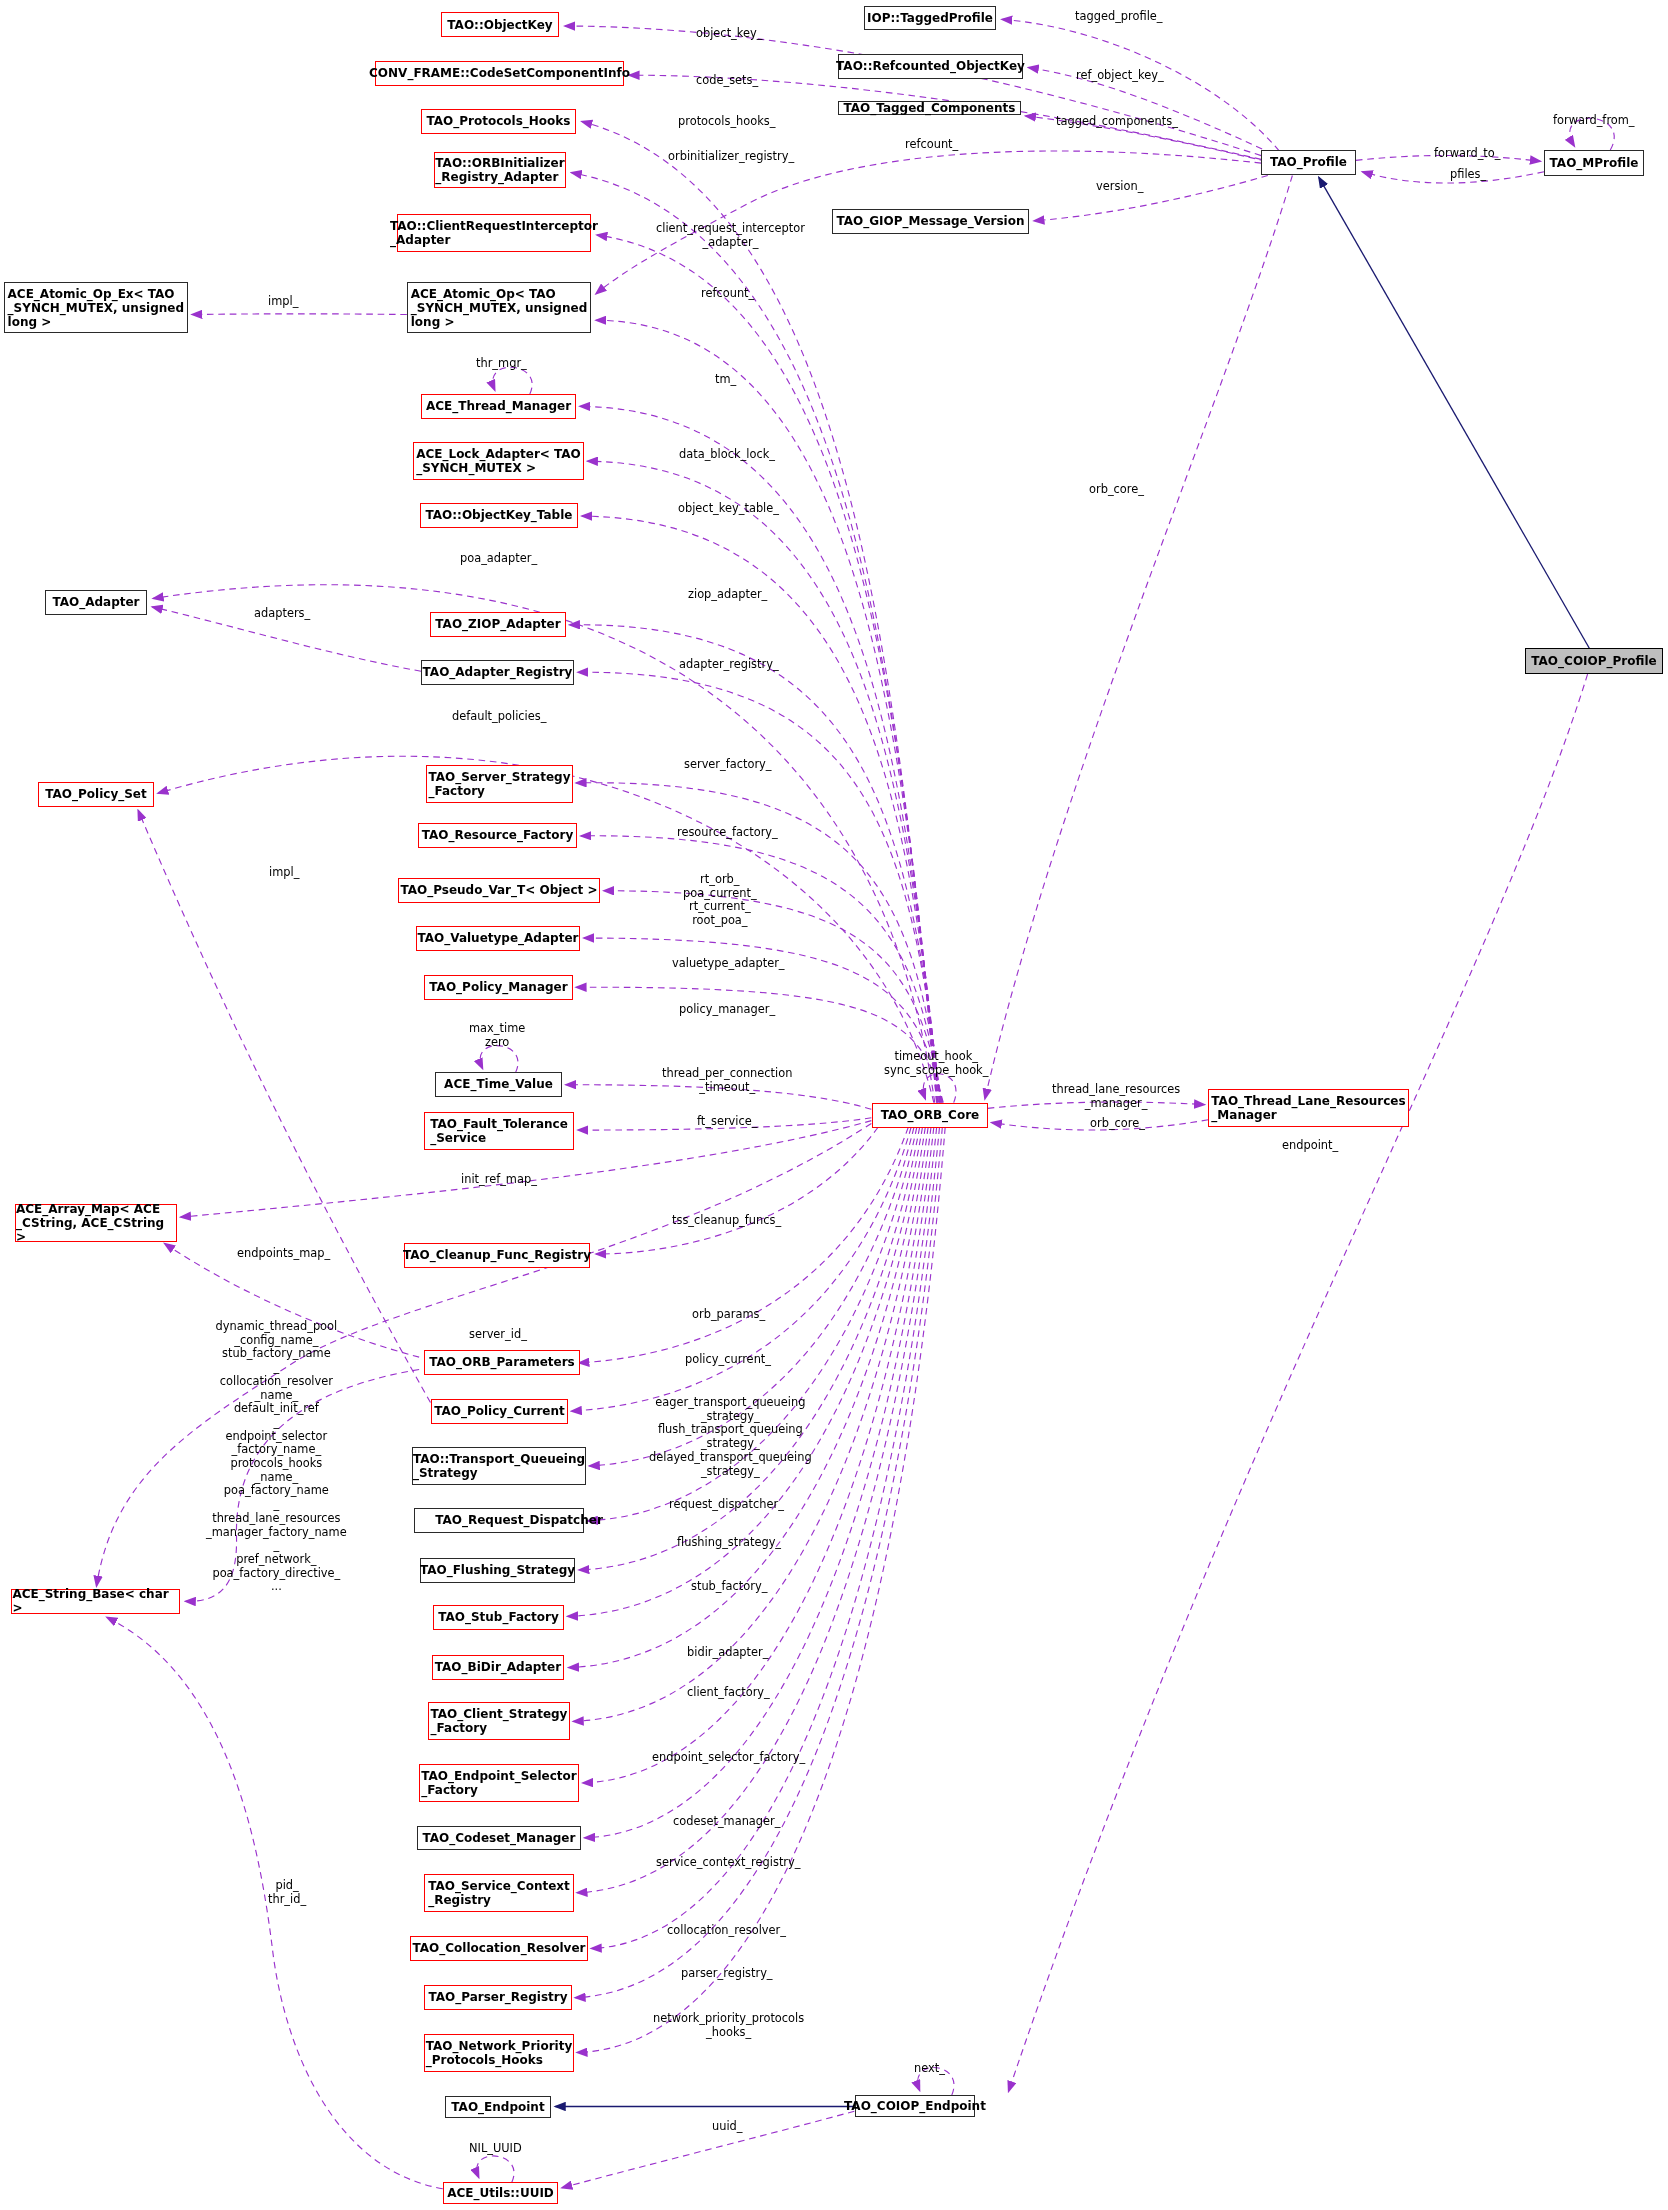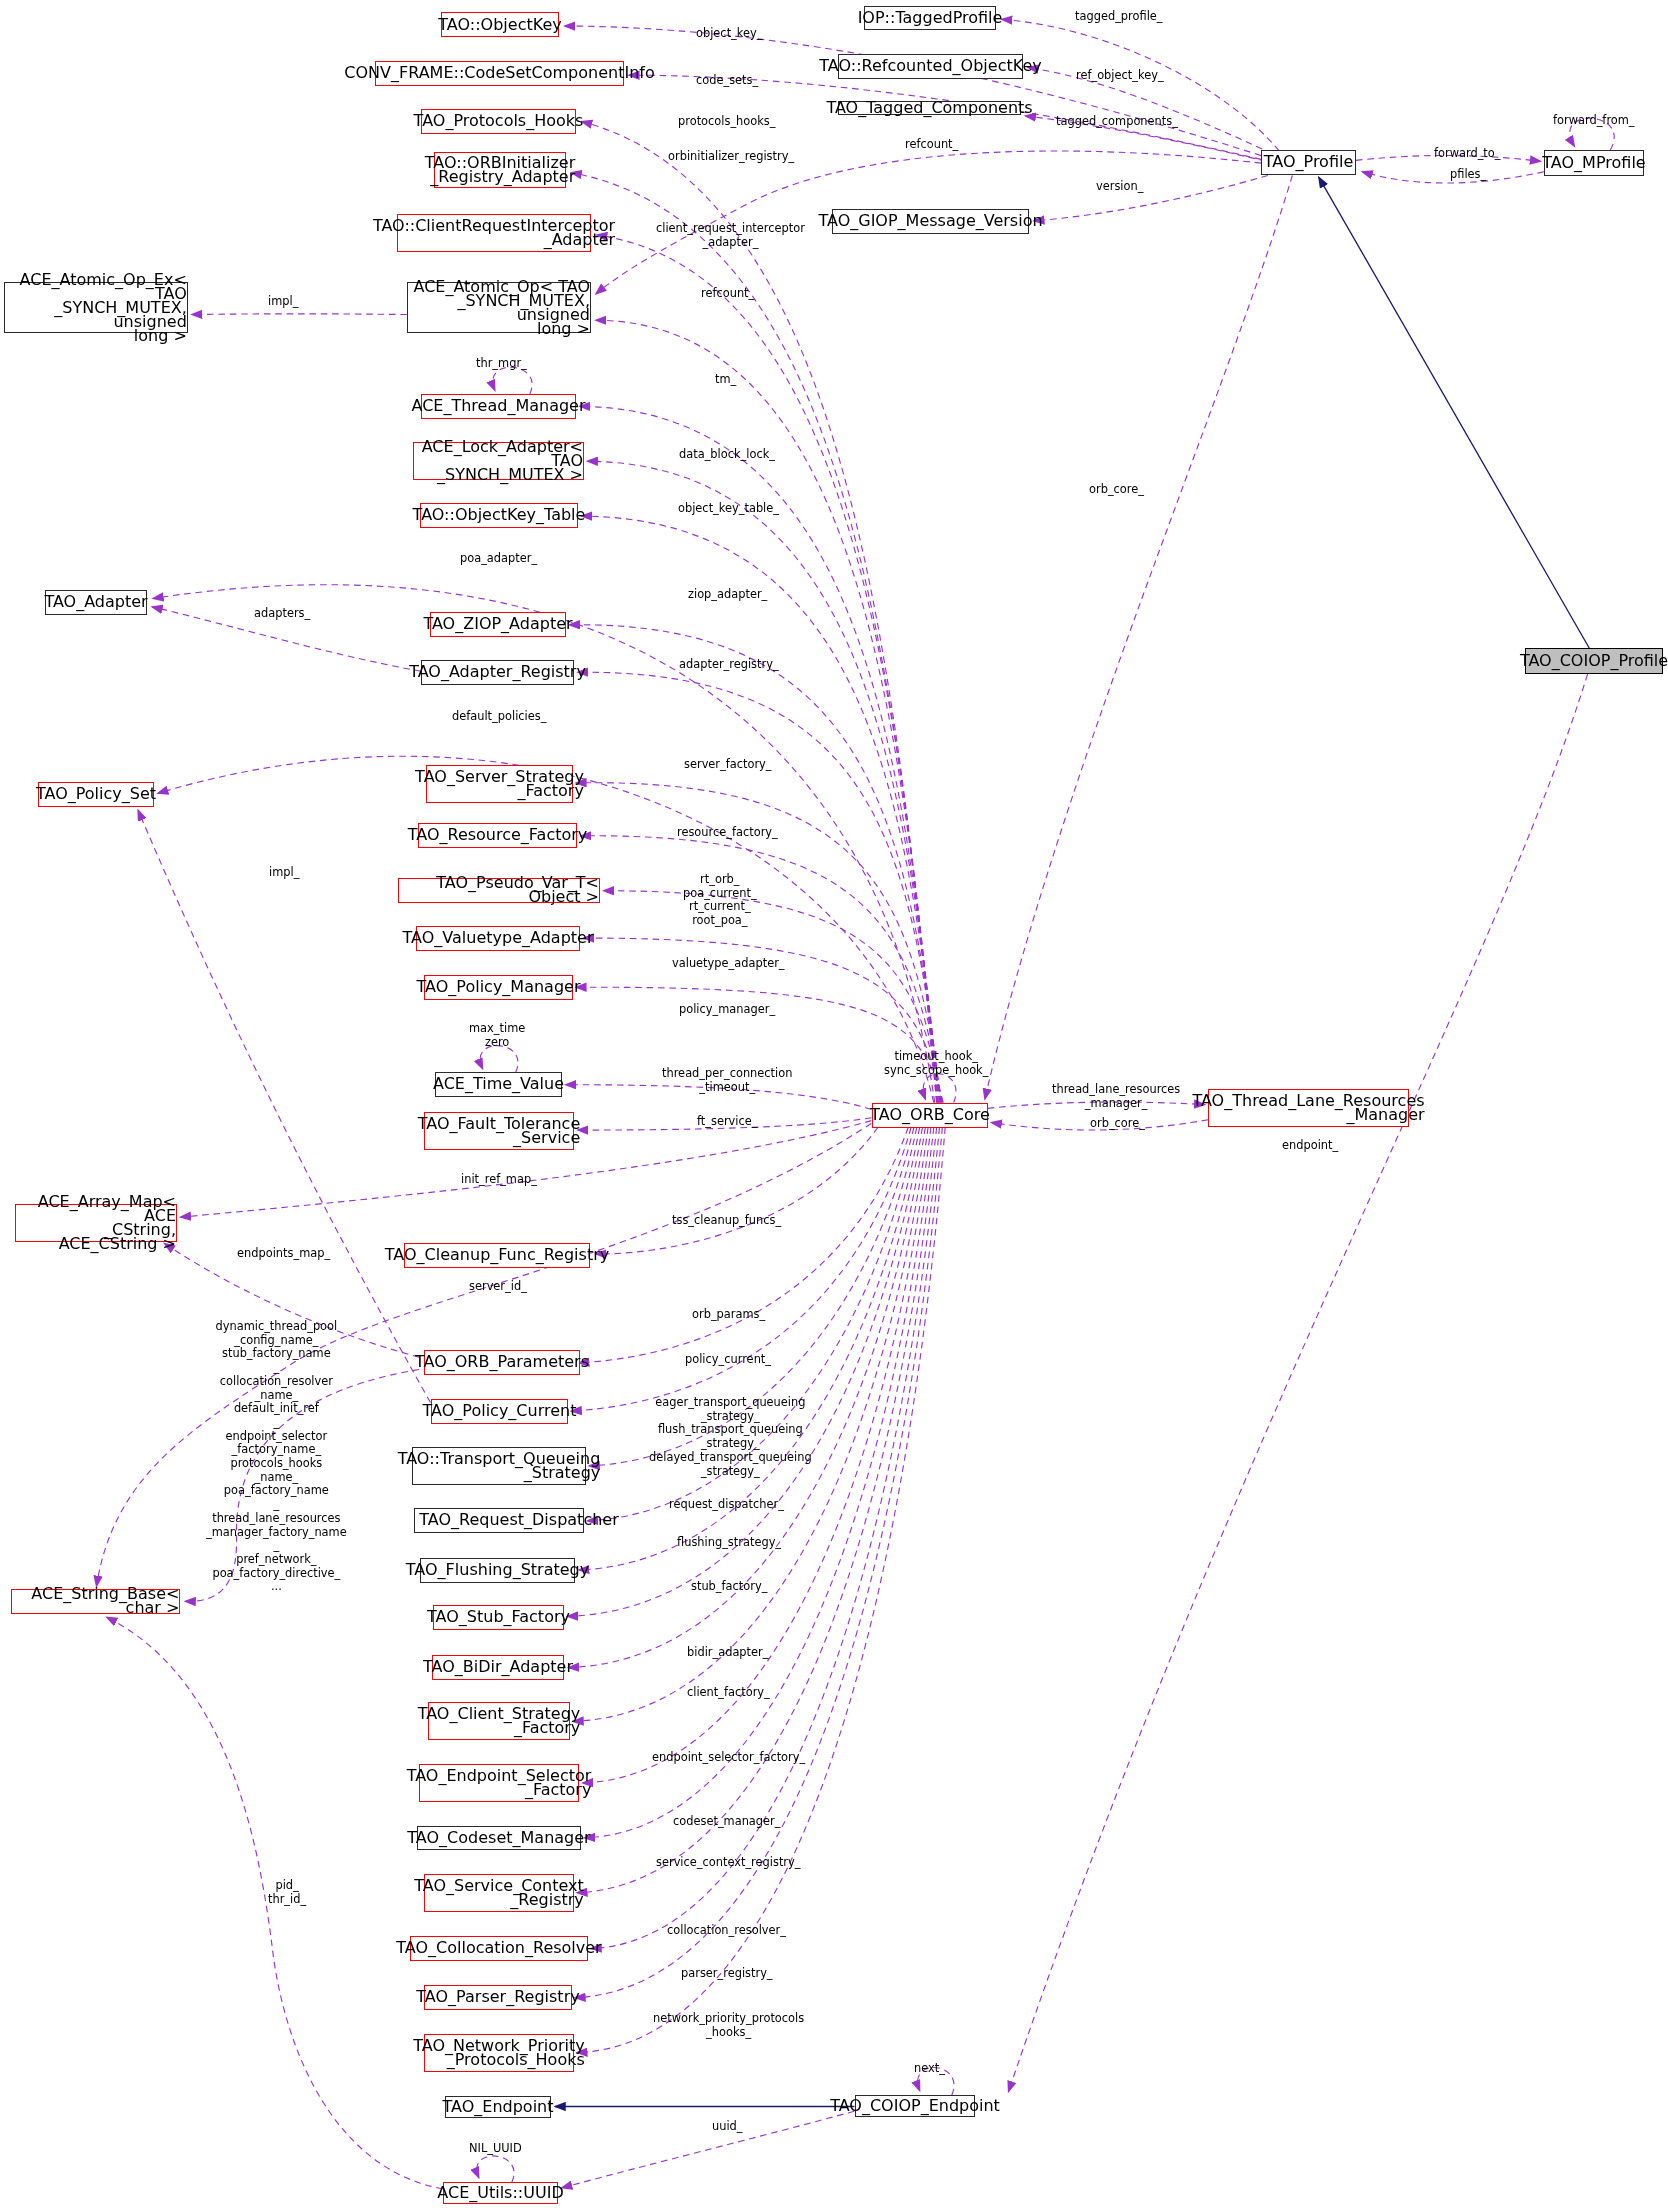--- a/index.html
+++ b/index.html
@@ -1,21 +1,21 @@
 <!DOCTYPE html>
 <html style="font-size:15px"><head>
 <meta charset="utf-8">
 <style>
   html,body{margin:0;padding:0;background:#ffffff;}
   #stage{position:relative;width:1668px;height:2211px;background:#ffffff;
          font-family:"DejaVu Sans","Liberation Sans",sans-serif;overflow:hidden;}
   #edges{position:absolute;left:0;top:0;width:1668px;height:2211px;}
   .node{position:absolute;display:flex;align-items:center;justify-content:center;
-        text-align:right;white-space:pre-line;background:#ffffff;color:#000;
-        font-size:16px;line-height:14px;box-sizing:border-box;z-index:2;cursor:pointer;}
+        text-align:left;white-space:pre-line;background:#ffffff;color:#000;
+        font-size:12px;line-height:14px;box-sizing:border-box;z-index:2;cursor:pointer;font-weight:bold;}
   .node.red{border:1.4px solid #ff0000;}
   .node.black{border:1.4px solid #2a2a2a;}
   .node.focus{border:1.5px solid #000000;background:#bfbfbf;}
   .elabel{position:absolute;color:#000;font-size:11.4px;line-height:13.7px;
           white-space:pre-line;text-align:center;z-index:1;}
 </style>
 </head>
 <body>
 
 <div id="stage">
@@ -207,21 +207,21 @@
       <div class="elabel" style="left: 697px; top: 1115px;">ft_service_</div>
       <div class="elabel" style="left: 884px; top: 1050px;">timeout_hook_
 sync_scope_hook_</div>
       <div class="elabel" style="left: 1052px; top: 1083px;">thread_lane_resources
 _manager_</div>
       <div class="elabel" style="left: 1090px; top: 1117px;">orb_core_</div>
       <div class="elabel" style="left: 1282px; top: 1139px;">endpoint_</div>
       <div class="elabel" style="left: 461px; top: 1173px;">init_ref_map_</div>
       <div class="elabel" style="left: 672px; top: 1214px;">tss_cleanup_funcs_</div>
       <div class="elabel" style="left: 237px; top: 1247px;">endpoints_map_</div>
-      <div class="elabel" style="left: 469px; top: 1280px;">server_id_</div>
+      <div class="elabel" style="left: 469px; top: 1328px;">server_id_</div>
       <div class="elabel" style="left: 692px; top: 1308px;">orb_params_</div>
       <div class="elabel" style="left: 206px; top: 1320px;">dynamic_thread_pool
 _config_name_
 stub_factory_name
 _
 collocation_resolver
 _name_
 default_init_ref
 _
 endpoint_selector

